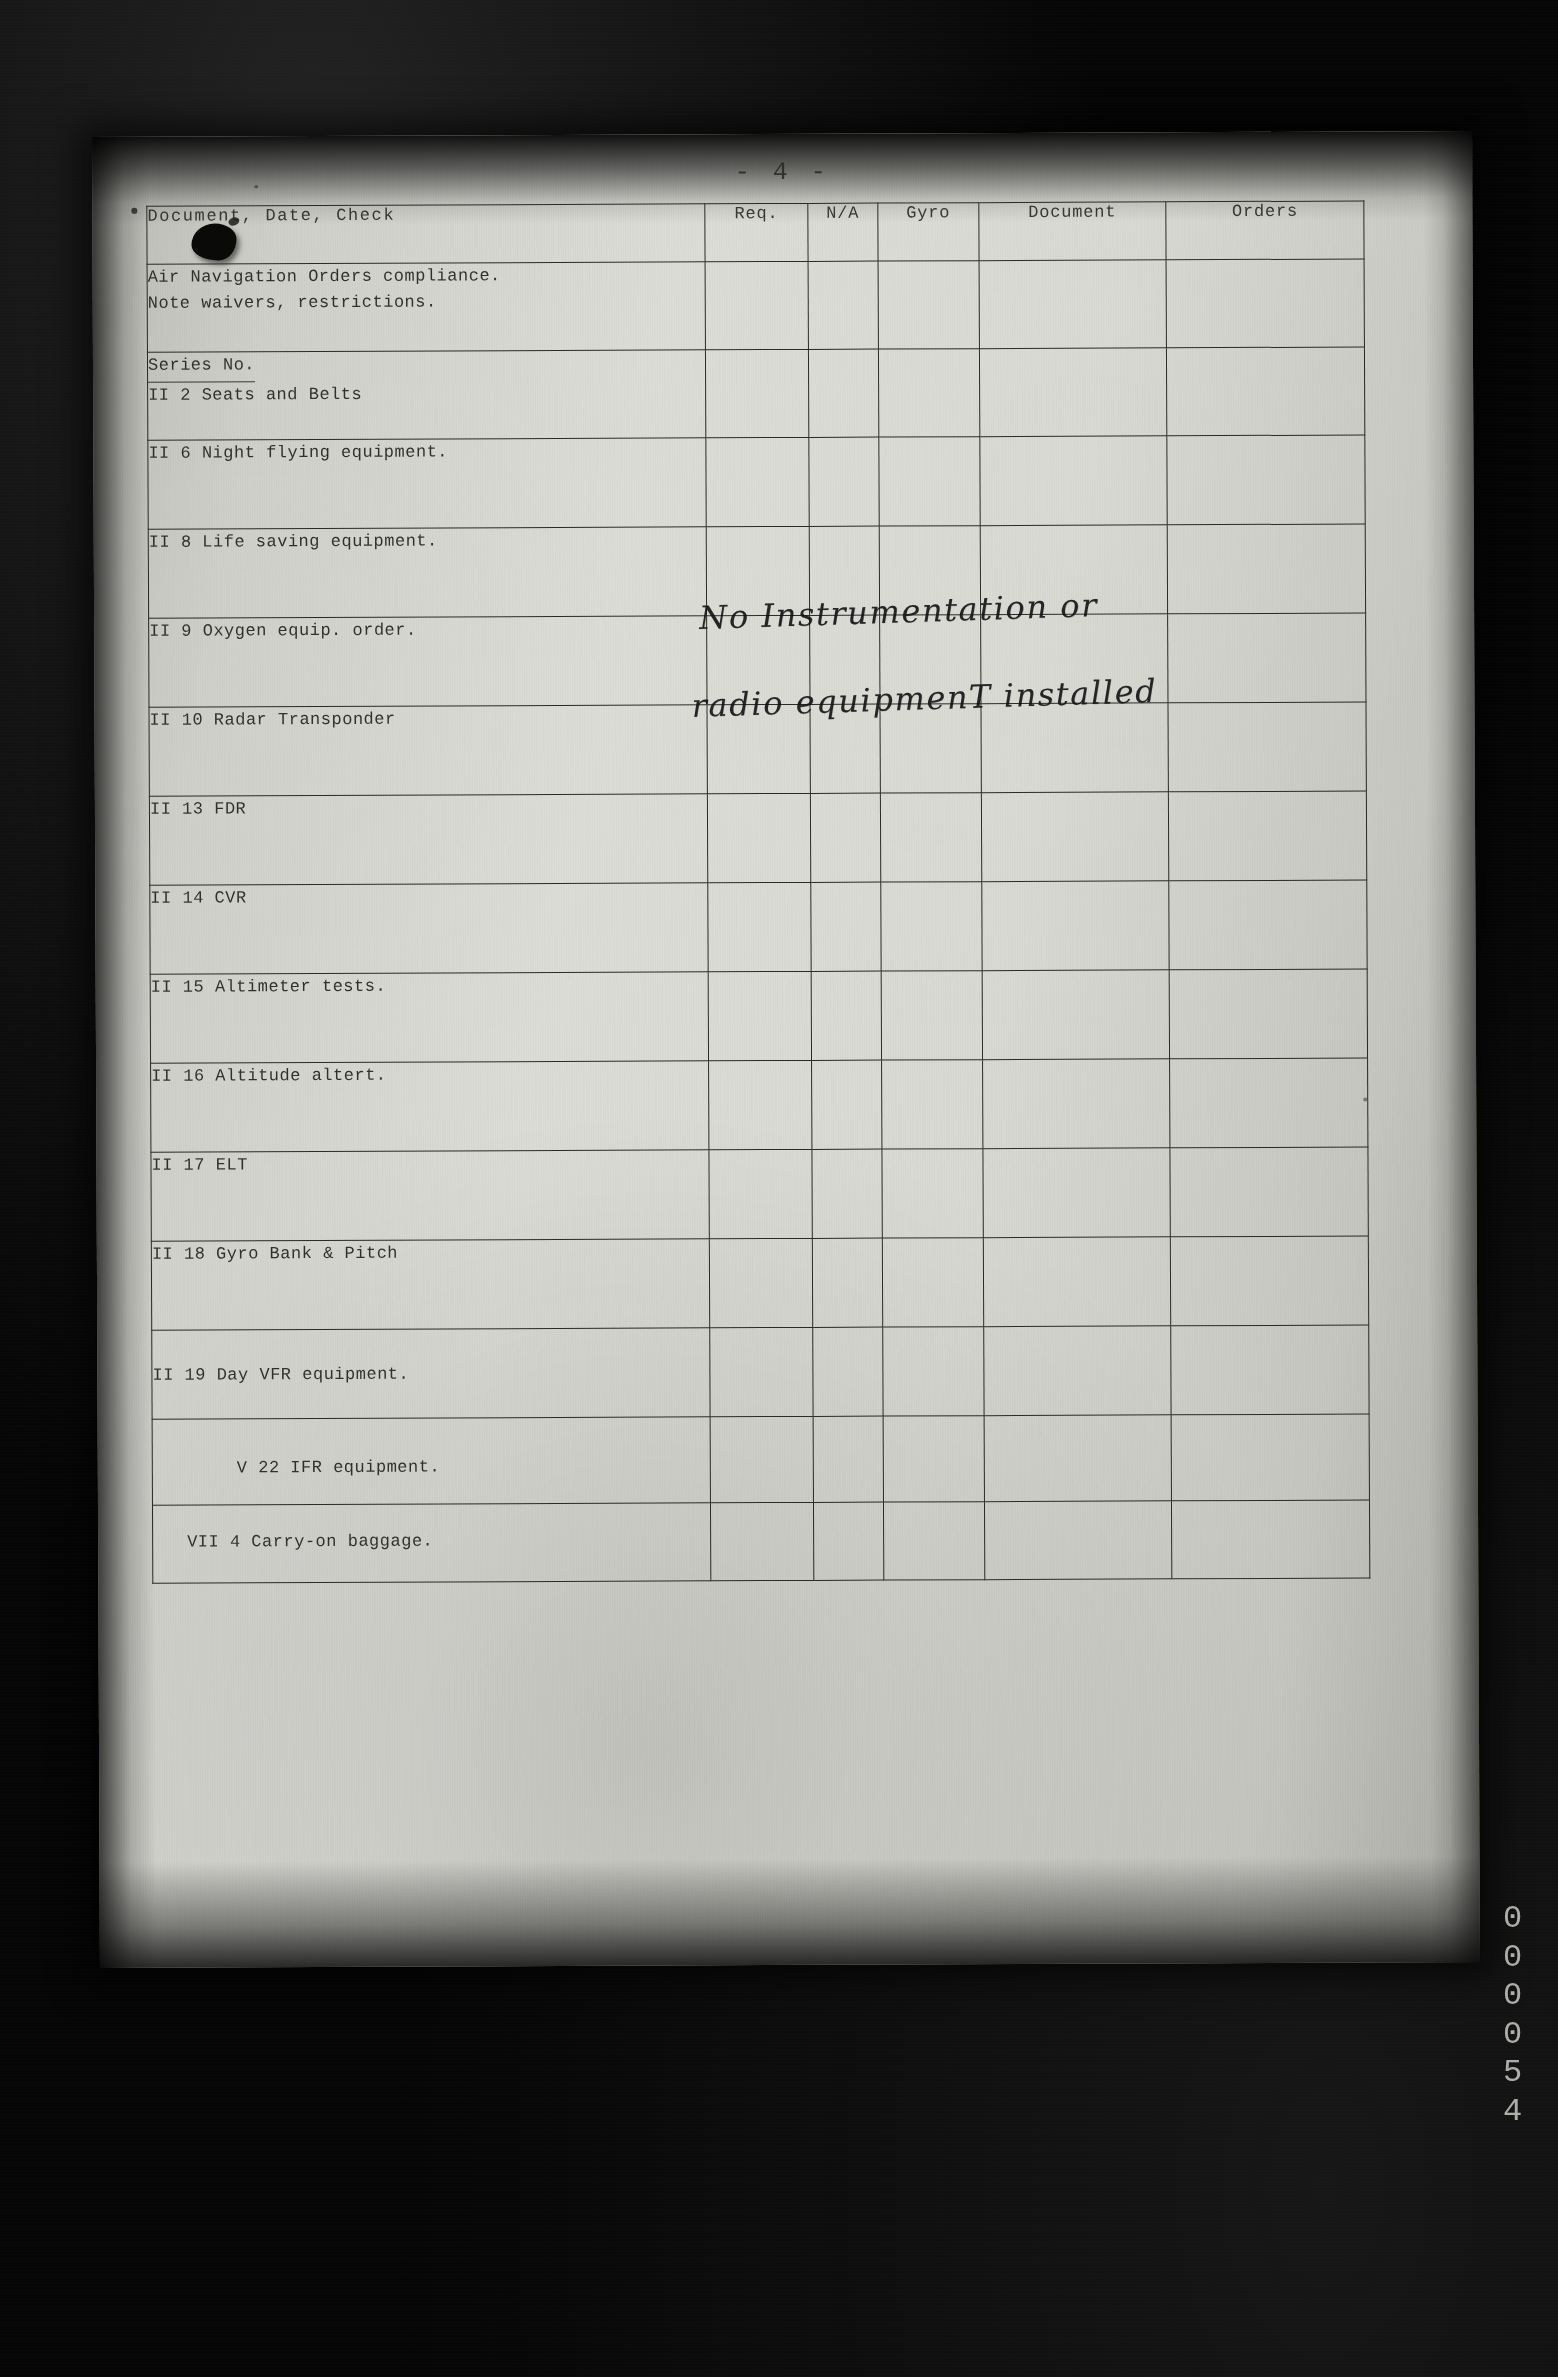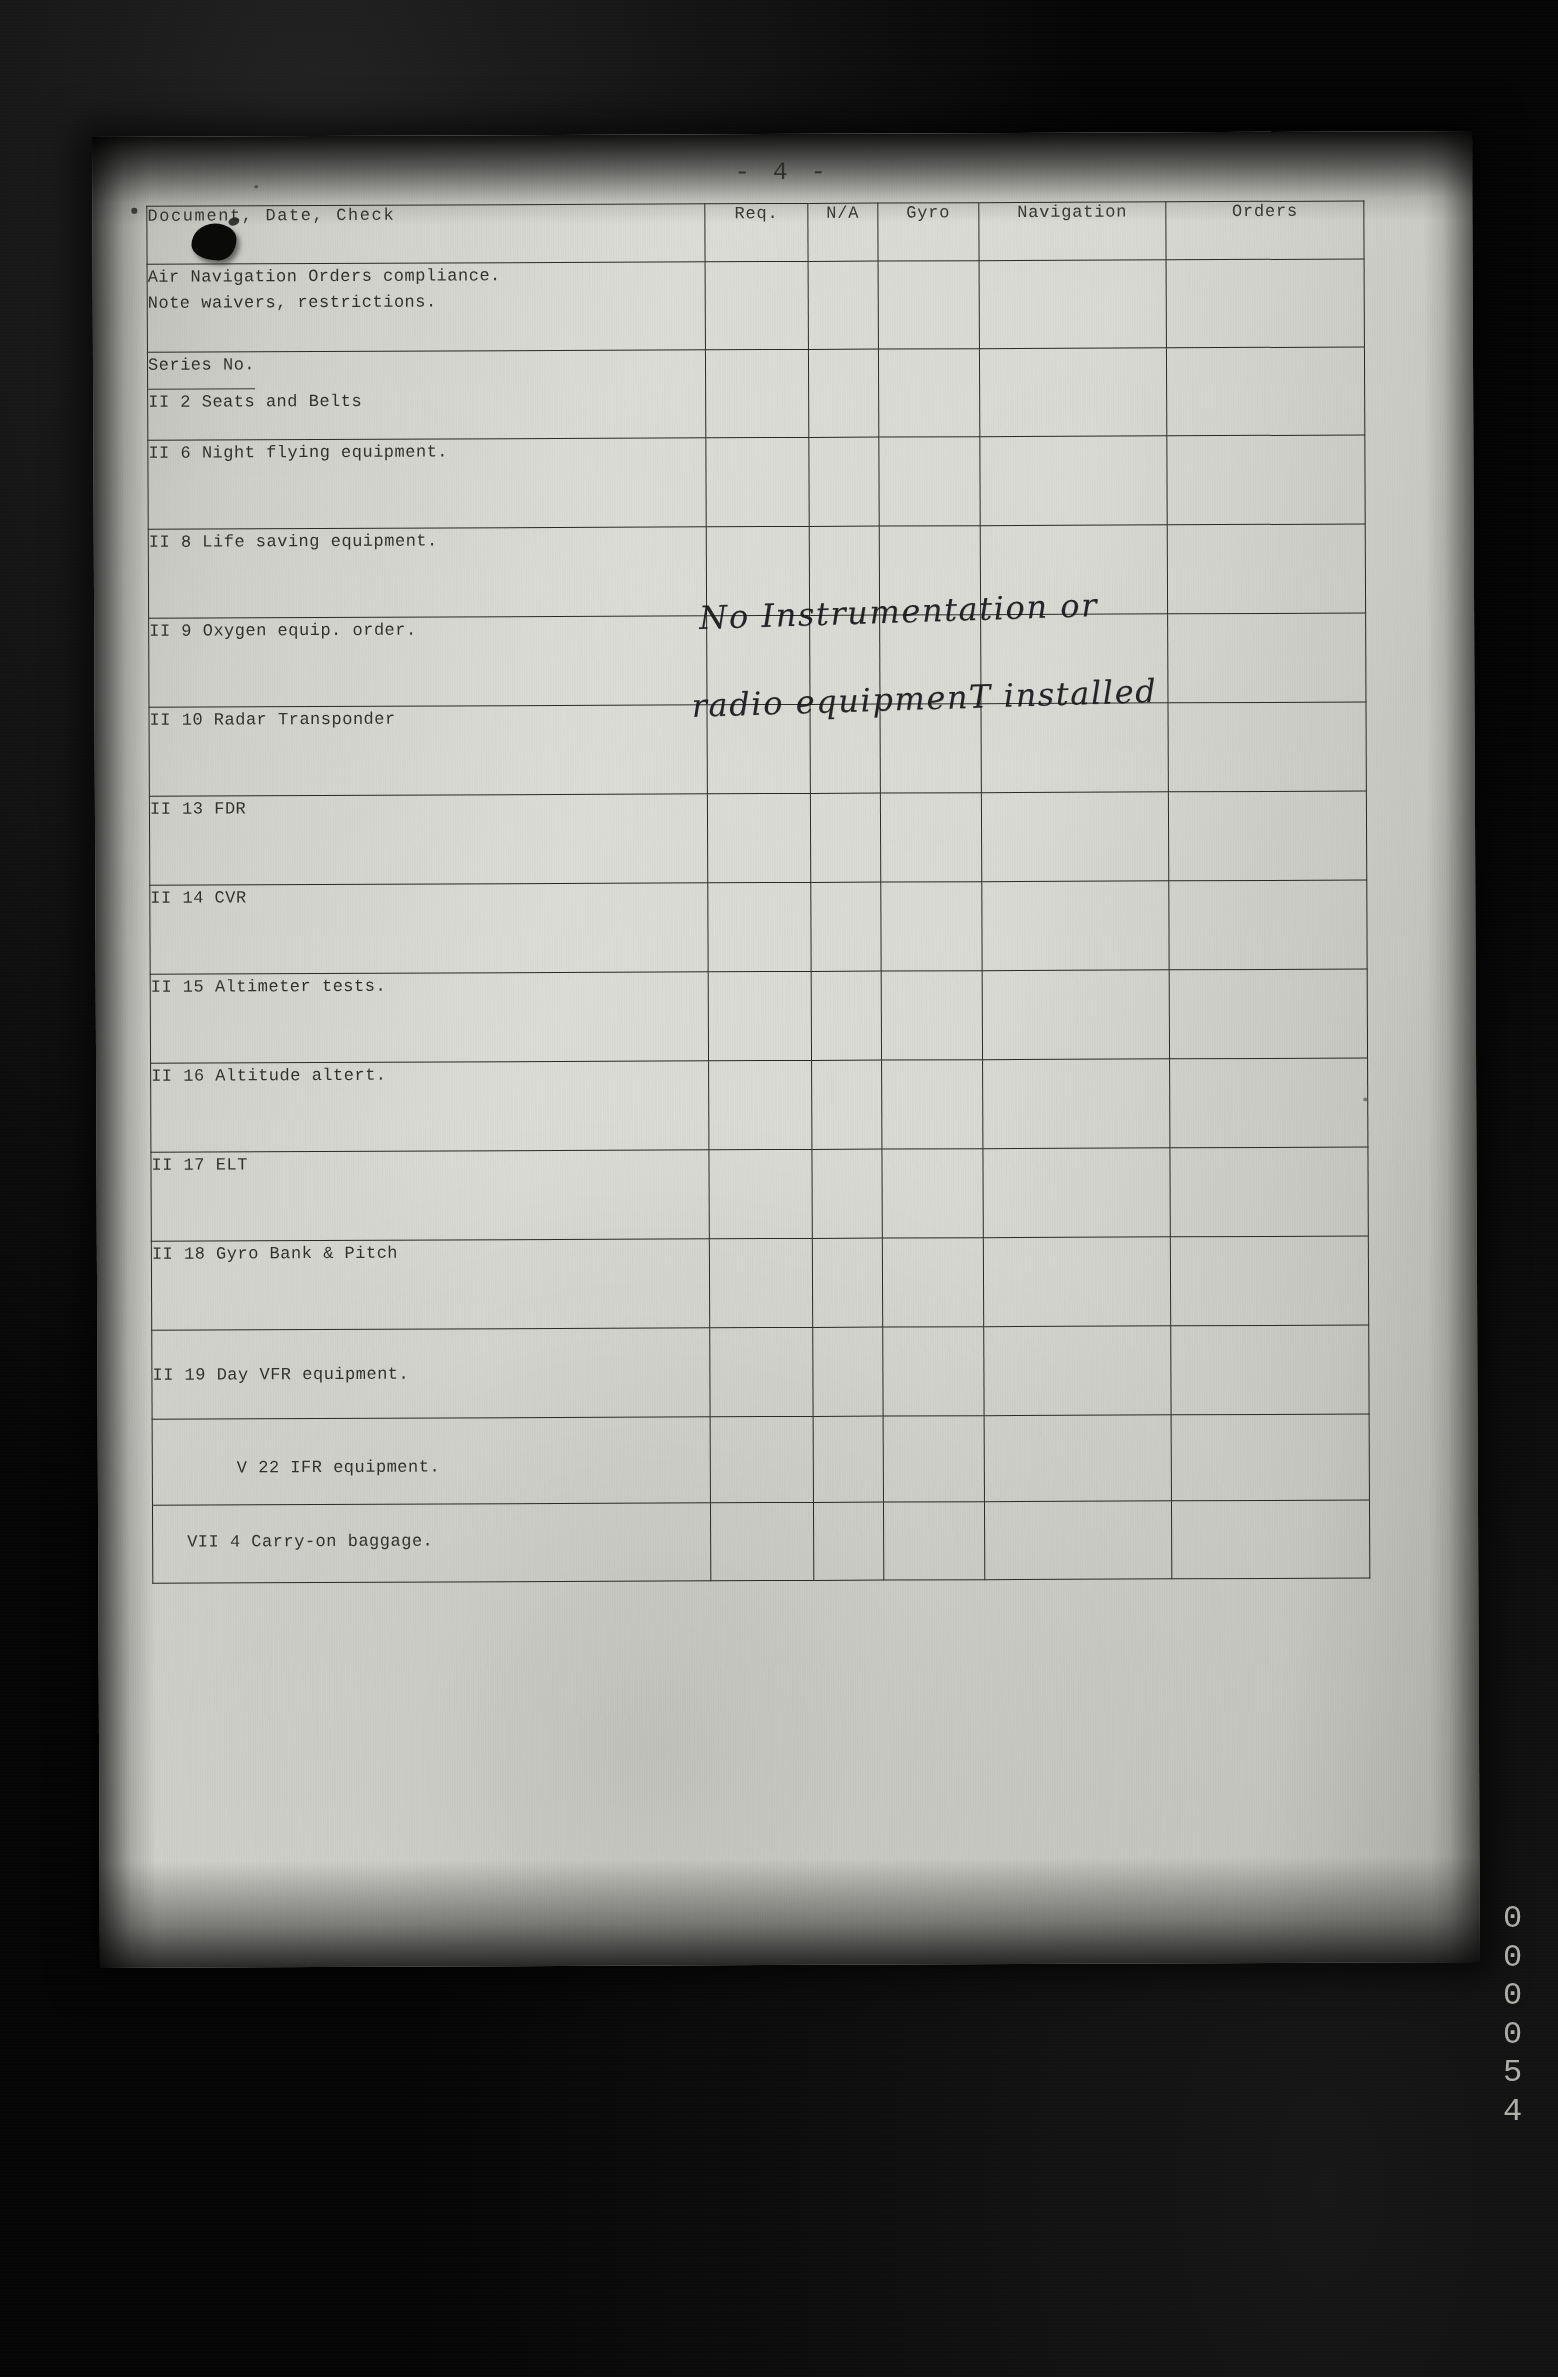--- a/index.html
+++ b/index.html
@@ -169,21 +169,21 @@
     padding: 18px 0 0 63px;
     line-height: 1.5;
     opacity: 0.9;
   }
   td.desc .sub {
     display: block;
   }
   td.desc .underlined {
     display: inline-block;
     border-bottom: 1.6px solid #2a2a26;
-    padding-bottom: 10px;
+    padding-bottom: 3px;
   }
   .cell { }
   .r-tall  { height: 88px; }
   .r-std   { height: 89px; }
 
   
   col.c-desc { width: 536px; }
   col.c-req  { width: 99px; }
   col.c-na   { width: 67px; }
   col.c-date { width: 97px; }
@@ -261,21 +261,21 @@
           <col class="c-date">
             <col class="c-sig">
             <col class="c-rem">
         </colgroup>
         <thead>
           <tr>
             <th class="hdr desc-hdr">Document,  Date,  Check</th>
             <th class="hdr">Req.</th>
             <th class="hdr">N/A</th>
             <th class="hdr">Gyro</th>
-            <th class="hdr">Navigation</th>
+            <th class="hdr">Document</th>
             <th class="hdr">Orders</th>
           </tr>
         </thead>
         <tbody>
 
           <tr class="r-tall">
             <td class="desc">
               <span class="sub">Air Navigation Orders compliance.</span>
               <span class="sub">Note waivers, restrictions.</span>
             </td>

